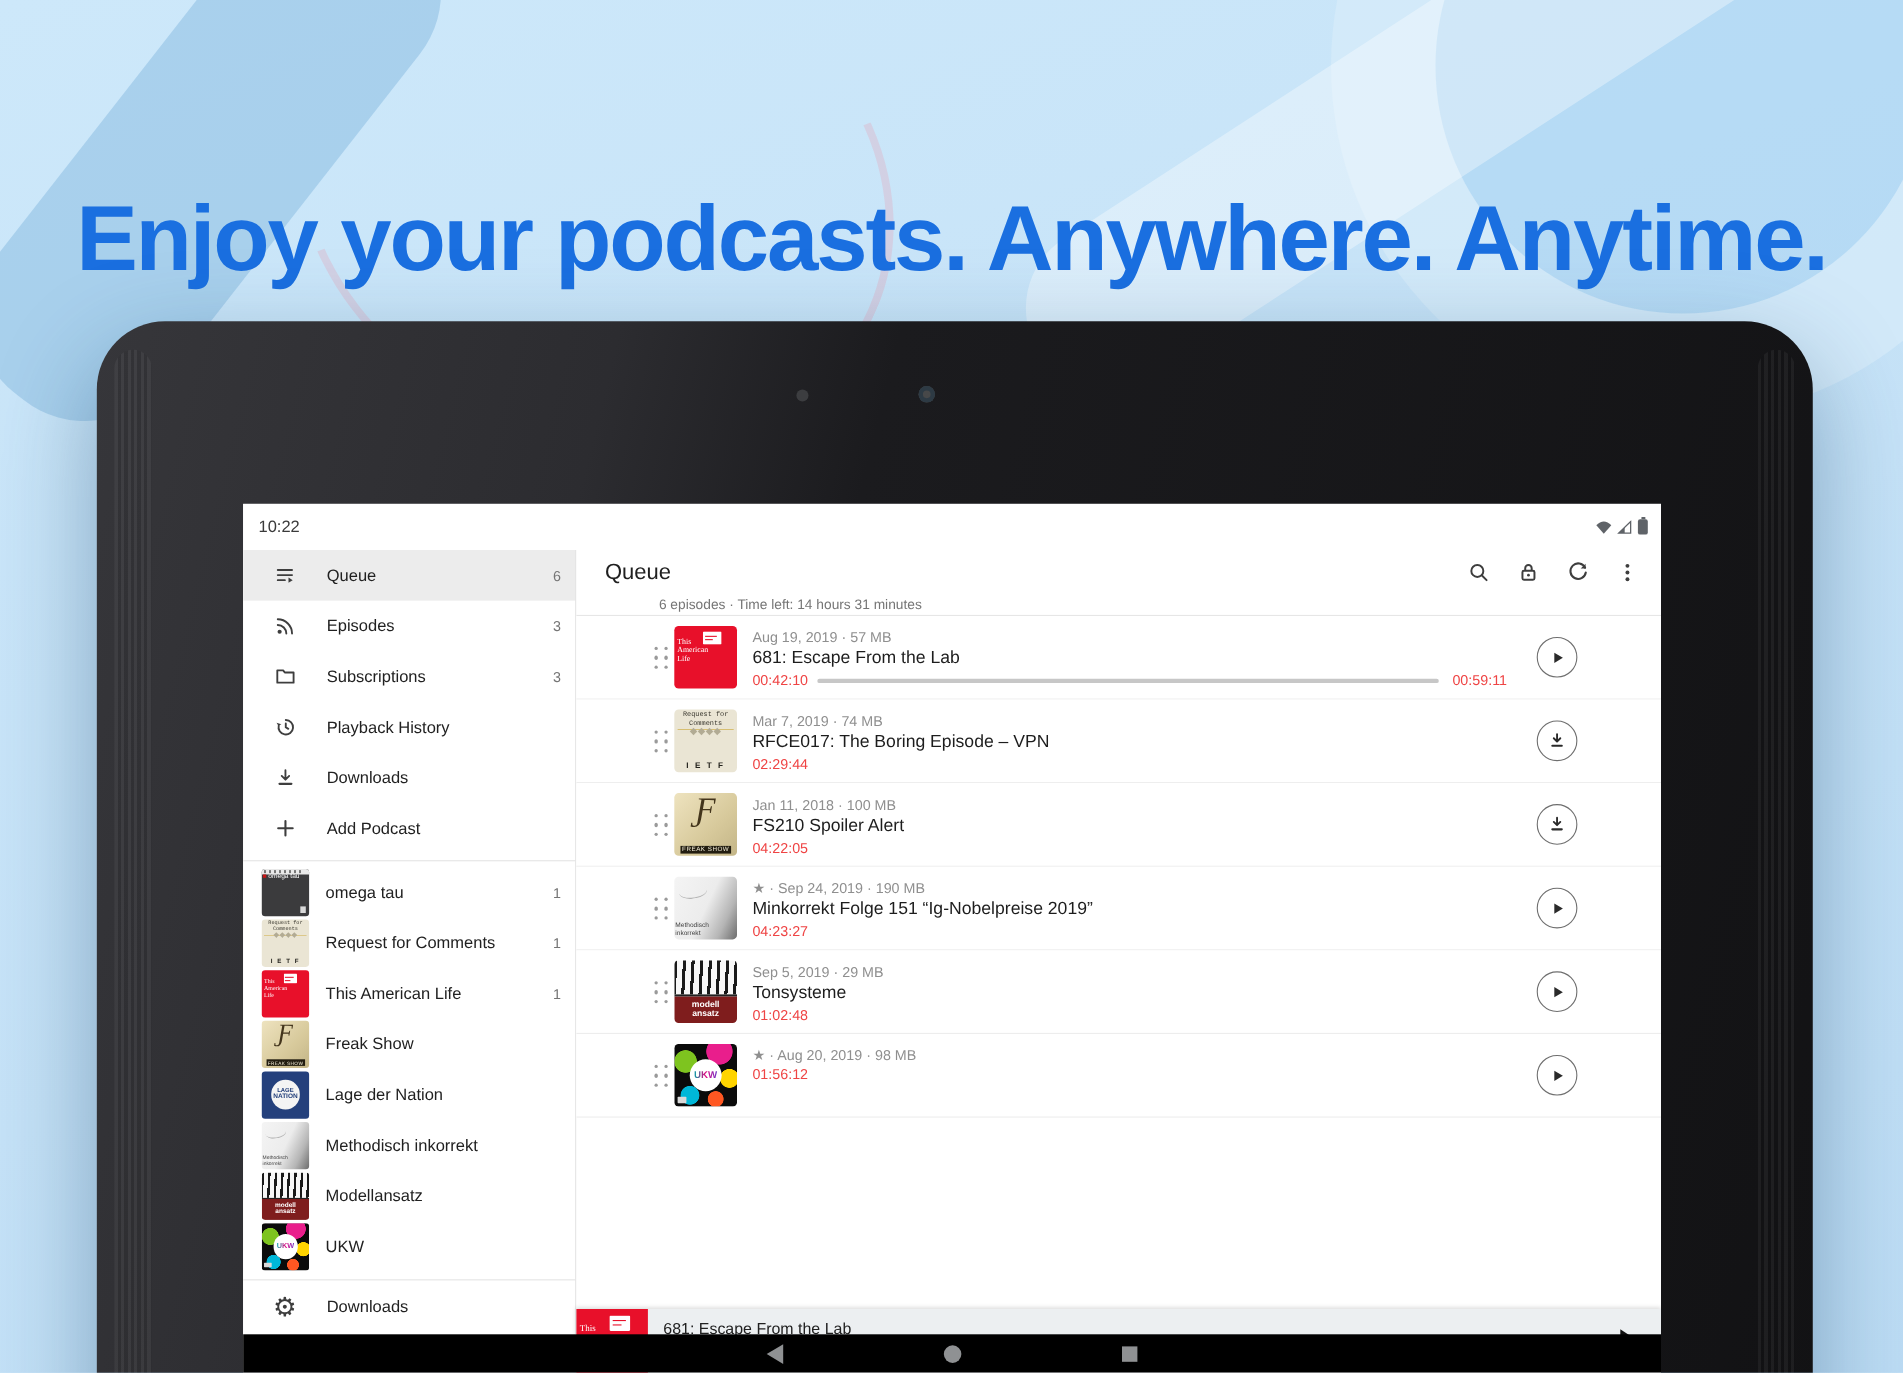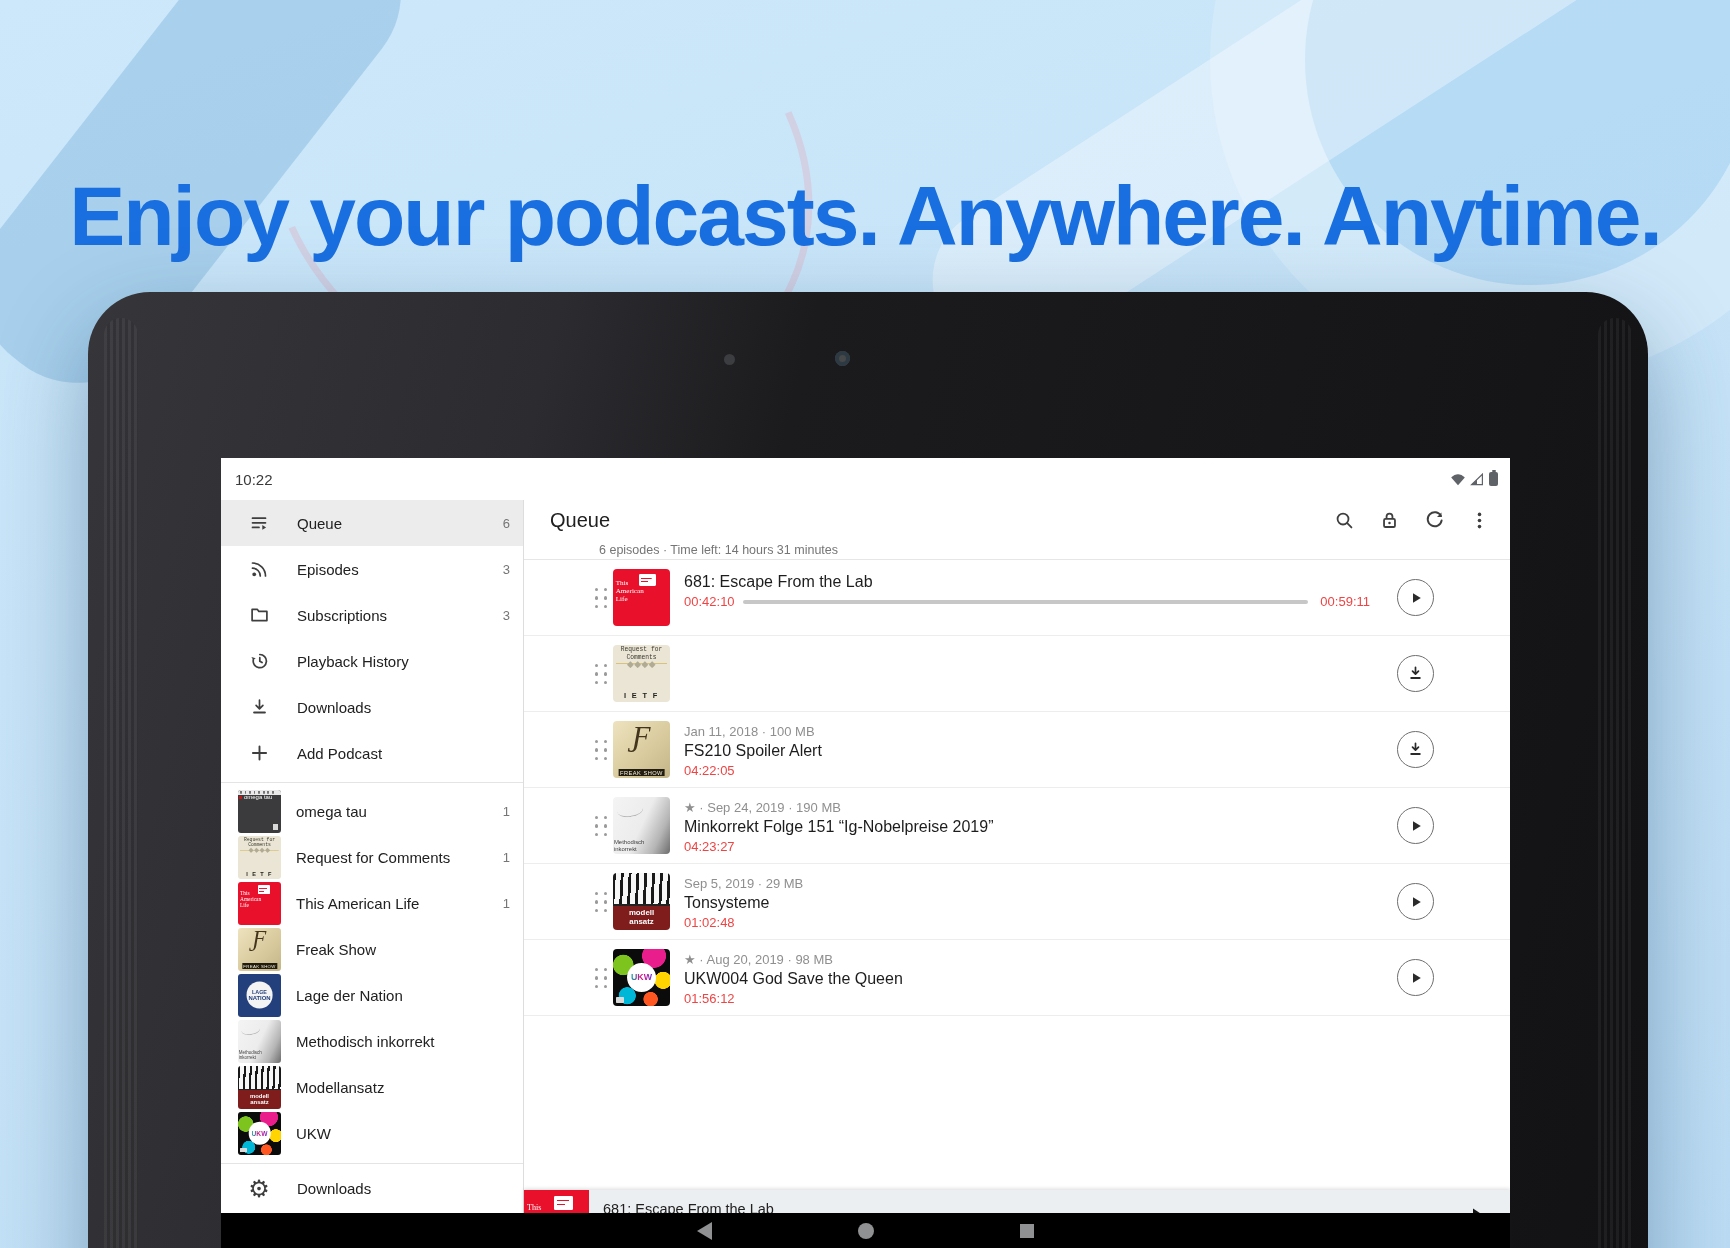--- a/index.html
+++ b/index.html
@@ -417,20 +417,21 @@
               <i></i>
               <i></i>
               <i></i>
               <i></i>
             </span>
           <span class="ep-art art size-57 art-tal">
             <span class="tal-logo"></span>
               <span class="tal-text">This American Life</span>
             </span>
           <div class="ep-text">
+            <div class="ep-meta">Aug 19, 2019 · 57 MB</div>
             <div class="ep-title">681: Escape From the Lab</div>
             <div class="ep-dur">
               <span>00:42:10</span>
               <span class="ep-bar"><span class="ep-bar-fill" style="width: 72%;"></span></span>
               <span class="ep-remaining">00:59:11</span>
             </div>
           </div>
           <button class="act">
             <svg width="16" height="16" viewBox="0 0 16 16">
                 <path d="M5 3.3v9.4l7.8-4.7z" fill="#2a2a2a"></path>
@@ -445,20 +446,27 @@
               <i></i>
               <i></i>
               <i></i>
               <i></i>
             </span>
           <span class="ep-art art size-57 art-rfc">
             <span class="rfc-top">Request for Comments</span>
               <span class="rfc-mid">◆◆◆◆</span>
               <span class="rfc-bot">I E T F</span>
             </span>
+          <div class="ep-text">
+            <div class="ep-meta">Mar 7, 2019 · 74 MB</div>
+            <div class="ep-title">RFCE017: The Boring Episode – VPN</div>
+            <div class="ep-dur">
+                <span>02:29:44</span>
+              </div>
+          </div>
           <button class="act">
             <svg width="17" height="17" viewBox="0 0 16 16" fill="none" stroke="#2a2a2a" stroke-width="1.6" stroke-linecap="round" stroke-linejoin="round">
                 <path d="M8 2.2v6.2M5.2 5.8 8 8.6l2.8-2.8"></path>
                 <path d="M4 12.2h8" stroke-width="1.9"></path>
               </svg>
           </button>
         </div>
 
         <div class="ep-row">
           <span class="drag">
@@ -554,21 +562,20 @@
               <i></i>
             </span>
           <span class="ep-art art size-57 art-ukw">
             <span class="ukw-circle">
                 <span class="ukw-text">UKW</span>
               </span>
               <span class="ukw-chip"></span>
             </span>
           <div class="ep-text">
             <div class="ep-meta">★ · Aug 20, 2019 · 98 MB</div>
-            <div class="ep-title">UKW004 God Save the Queen</div>
             <div class="ep-dur">
                 <span>01:56:12</span>
               </div>
           </div>
           <button class="act">
             <svg width="16" height="16" viewBox="0 0 16 16">
                 <path d="M5 3.3v9.4l7.8-4.7z" fill="#2a2a2a"></path>
               </svg>
           </button>
         </div>

